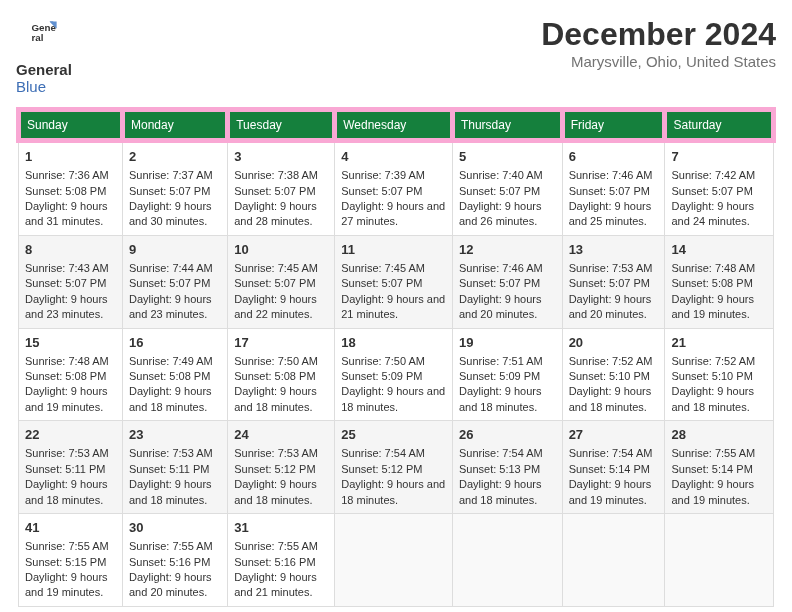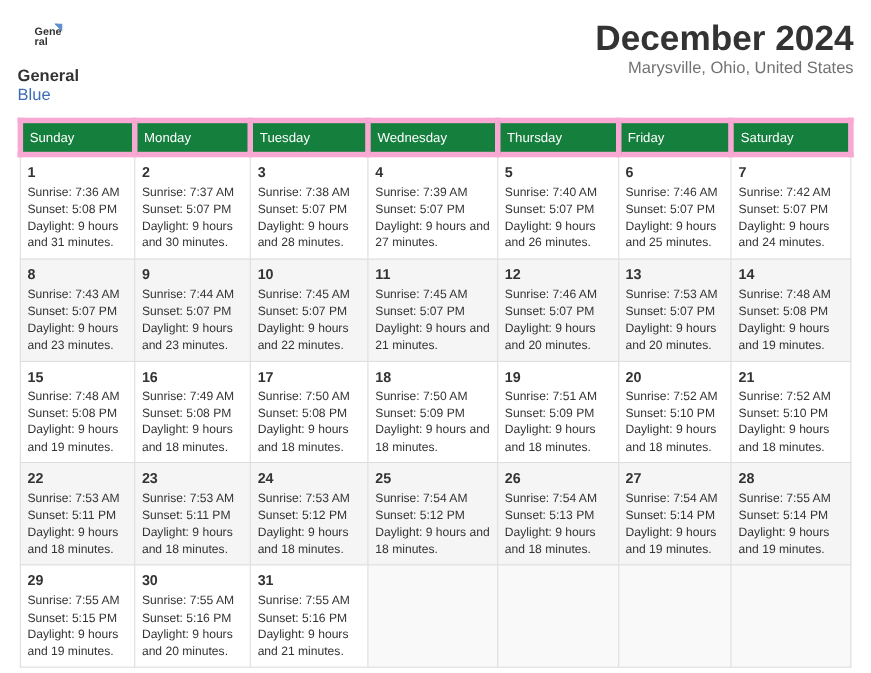--- a/index.html
+++ b/index.html
@@ -169,21 +169,21 @@
         <td><span class="day-num">25</span><span>Sunrise: 7:54 AM</span><br><span>Sunset: 5:12 PM</span><br><span>Daylight: 9 hours
  and 18 minutes.</span></td>
         <td><span class="day-num">26</span><span>Sunrise: 7:54 AM</span><br><span>Sunset: 5:13 PM</span><br><span>Daylight: 9 hours
  and 18 minutes.</span></td>
         <td><span class="day-num">27</span><span>Sunrise: 7:54 AM</span><br><span>Sunset: 5:14 PM</span><br><span>Daylight: 9 hours
  and 19 minutes.</span></td>
         <td><span class="day-num">28</span><span>Sunrise: 7:55 AM</span><br><span>Sunset: 5:14 PM</span><br><span>Daylight: 9 hours
  and 19 minutes.</span></td>
       </tr>
       <tr>
-        <td><span class="day-num">29</span><span>Sunrise: 7:55 AM</span><br><span>Sunset: 5:15 PM</span><br><span>Daylight: 9 hours
+        <td><span class="day-num">41</span><span>Sunrise: 7:55 AM</span><br><span>Sunset: 5:15 PM</span><br><span>Daylight: 9 hours
  and 19 minutes.</span></td>
         <td><span class="day-num">30</span><span>Sunrise: 7:55 AM</span><br><span>Sunset: 5:16 PM</span><br><span>Daylight: 9 hours
  and 20 minutes.</span></td>
         <td><span class="day-num">31</span><span>Sunrise: 7:55 AM</span><br><span>Sunset: 5:16 PM</span><br><span>Daylight: 9 hours
  and 21 minutes.</span></td>
         <td class="empty-cell"></td>
         <td class="empty-cell"></td>
         <td class="empty-cell"></td>
         <td class="empty-cell"></td>
       </tr>

